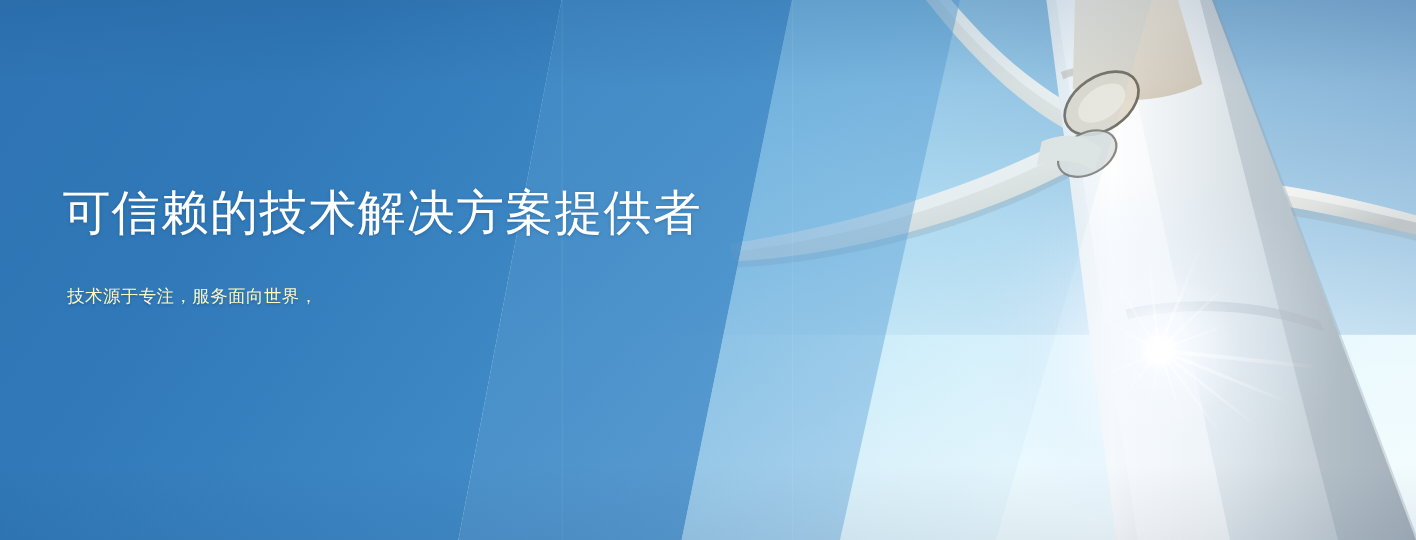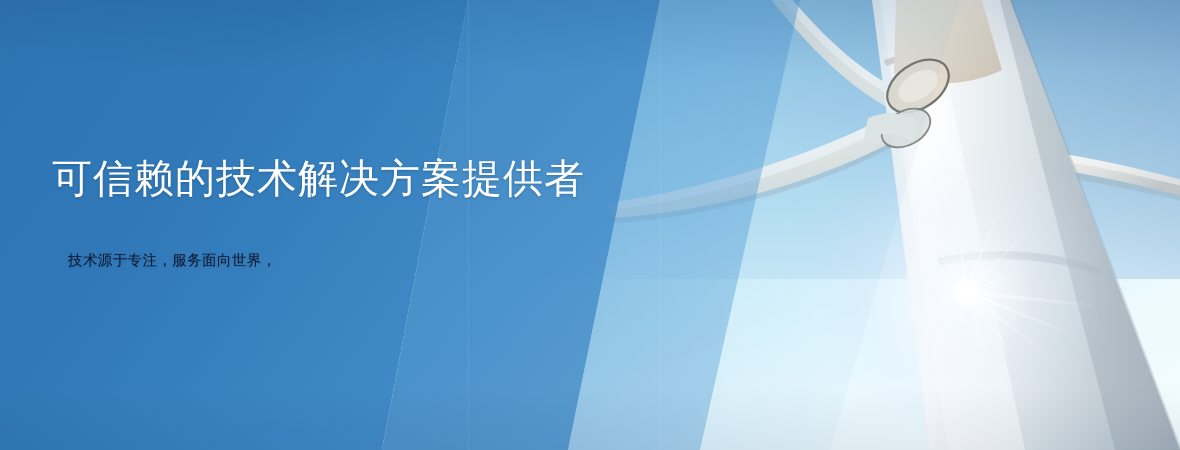--- a/index.html
+++ b/index.html
@@ -103,26 +103,26 @@
     font-weight:400;
     letter-spacing:1px;
     color:#ffffff;
     white-space:nowrap;
     text-shadow:0 1px 3px rgba(12,52,96,.30);
   }
 
   .sub{
     position:absolute;
     left:0;
-    margin:16px;
+    margin:4px;
     font-size:14.5px;
     line-height:20px;
     font-weight:400;
     letter-spacing:.4px;
-    color:#0f172a;
+    color:#fef9c3;
     white-space:nowrap;
     text-shadow:0 1px 2px rgba(12,52,96,.28);
   }
   .sub-1{top:234px;}
   .sub-2{top:265px;}
 </style>
 </head>
 <body>
 
 <div class="banner">

